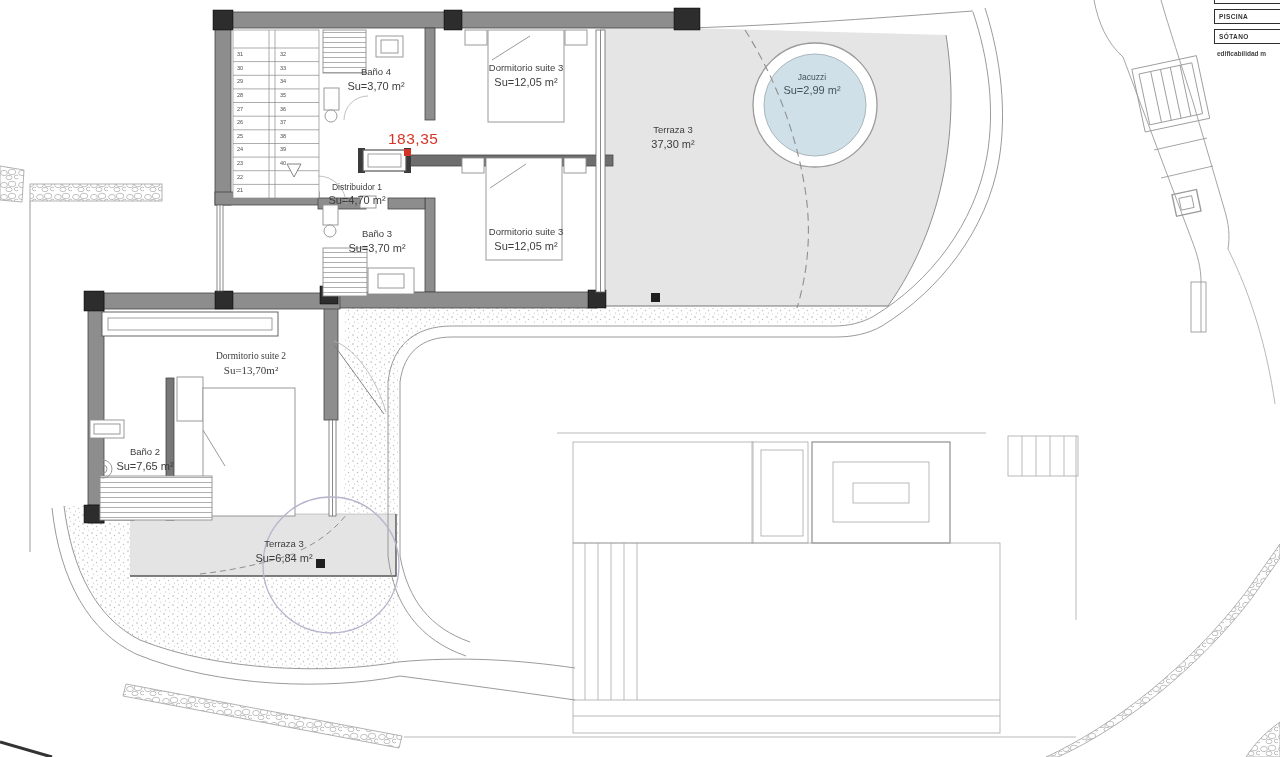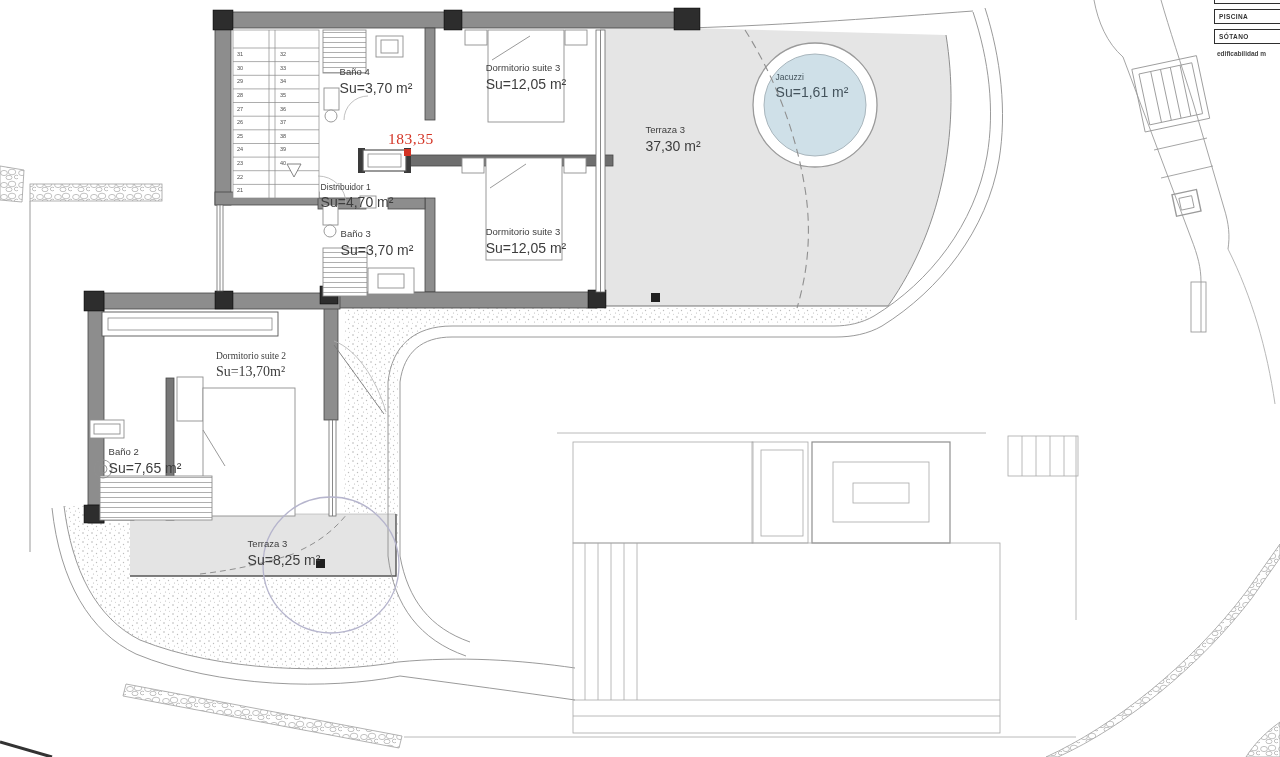--- a/index.html
+++ b/index.html
@@ -1,24 +1,24 @@
 <!DOCTYPE html>
 <html><head>
 <meta charset="utf-8">
 <style>
   html,body{margin:0;padding:0;background:#ffffff;}
   .plan{position:relative;width:1280px;height:757px;background:#fff;overflow:hidden;
         font-family:"Liberation Sans",sans-serif;}
   .plan svg{position:absolute;left:0;top:0;}
-  .rlabel{position:absolute;text-align:left;color:#3d3d3d;font-size:9.5px;line-height:1.32;
+  .rlabel{position:absolute;text-align:center;color:#3d3d3d;font-size:9.5px;line-height:1.32;
           white-space:nowrap;transform:translateX(-50%);z-index:5;}
-  .rlabel .area{font-size:14px;}
+  .rlabel .area{font-size:11px;}
   .rlabel.small{font-size:8.5px;}
   .red-label{position:absolute;color:#d43425;font-size:15.5px;font-weight:500;z-index:6;
-             letter-spacing:.5px;font-family:Liberation Serif, serif;}
+             letter-spacing:.5px;}
   .legend-box{position:absolute;left:1214px;width:70px;height:15px;border:1px solid #2e2e2e;
               background:#fff;font-size:6.5px;font-weight:700;color:#333;line-height:14px;
               padding-left:4px;box-sizing:border-box;letter-spacing:.4px;z-index:6;}
   .legend-note{position:absolute;left:1217px;top:50px;font-size:6.5px;font-weight:700;
                color:#444;z-index:6;white-space:nowrap;}
   .stairnum{position:absolute;font-size:5.5px;color:#4d4d4d;z-index:5;line-height:1;}
 </style>
 </head>
 <body>
 
@@ -234,21 +234,21 @@
 <div class="rlabel" style="left:526px;top:62px;">
   <div>Dormitorio suite 3</div>
   <div class="area">Su=12,05 m²</div>
 </div>
 <div class="rlabel" style="left:673px;top:124px;">
   <div>Terraza 3</div>
   <div class="area">37,30 m²</div>
 </div>
 <div class="rlabel small" style="left:812px;top:72px;color:#44535c;">
   <div>Jacuzzi</div>
-  <div class="area">Su=1,61 m²</div>
+  <div class="area">Su=2,99 m²</div>
 </div>
 <div class="rlabel small" style="left:357px;top:162px;margin-top:20px;">
   <div>Distribuidor 1</div>
   <div class="area">Su=4,70 m²</div>
 </div>
 <div class="rlabel" style="left:377px;top:228px;">
   <div>Baño 3</div>
   <div class="area">Su=3,70 m²</div>
 </div>
 <div class="rlabel" style="left:526px;top:226px;">
@@ -258,21 +258,21 @@
 <div class="rlabel" style="left:251px;top:350px;font-family:Liberation Serif, serif;">
   <div>Dormitorio suite 2</div>
   <div class="area">Su=13,70m²</div>
 </div>
 <div class="rlabel" style="left:145px;top:446px;">
   <div>Baño 2</div>
   <div class="area">Su=7,65 m²</div>
 </div>
 <div class="rlabel" style="left:284px;top:538px;">
   <div>Terraza 3</div>
-  <div class="area">Su=8,25 m²</div>
+  <div class="area">Su=6,84 m²</div>
 </div>
 
 <div class="red-label" style="left:388px;top:130px;">183,35</div>
 
 <div class="legend-box" style="top:-12px;height:16px;"></div>
 <div class="legend-box" style="top:9px;">PISCINA</div>
 <div class="legend-box" style="top:29px;">SÓTANO</div>
 <div class="legend-note">edificabilidad m</div>
 
 <span class="stairnum" style="left: 237px; top: 52px;">31</span>

